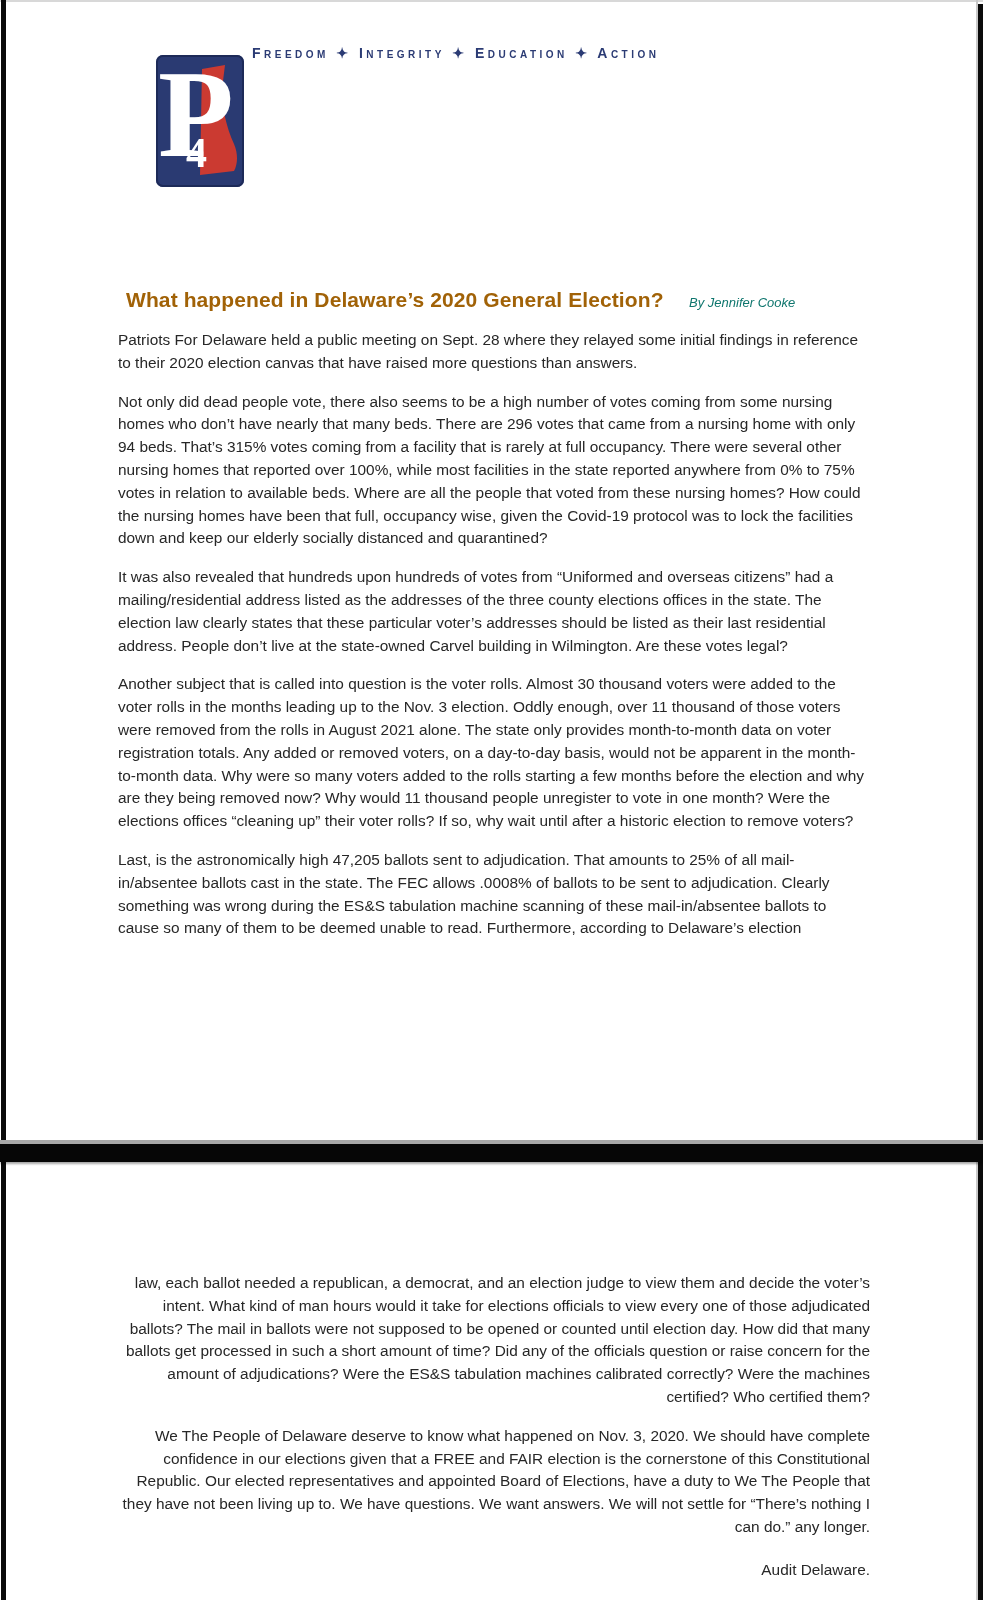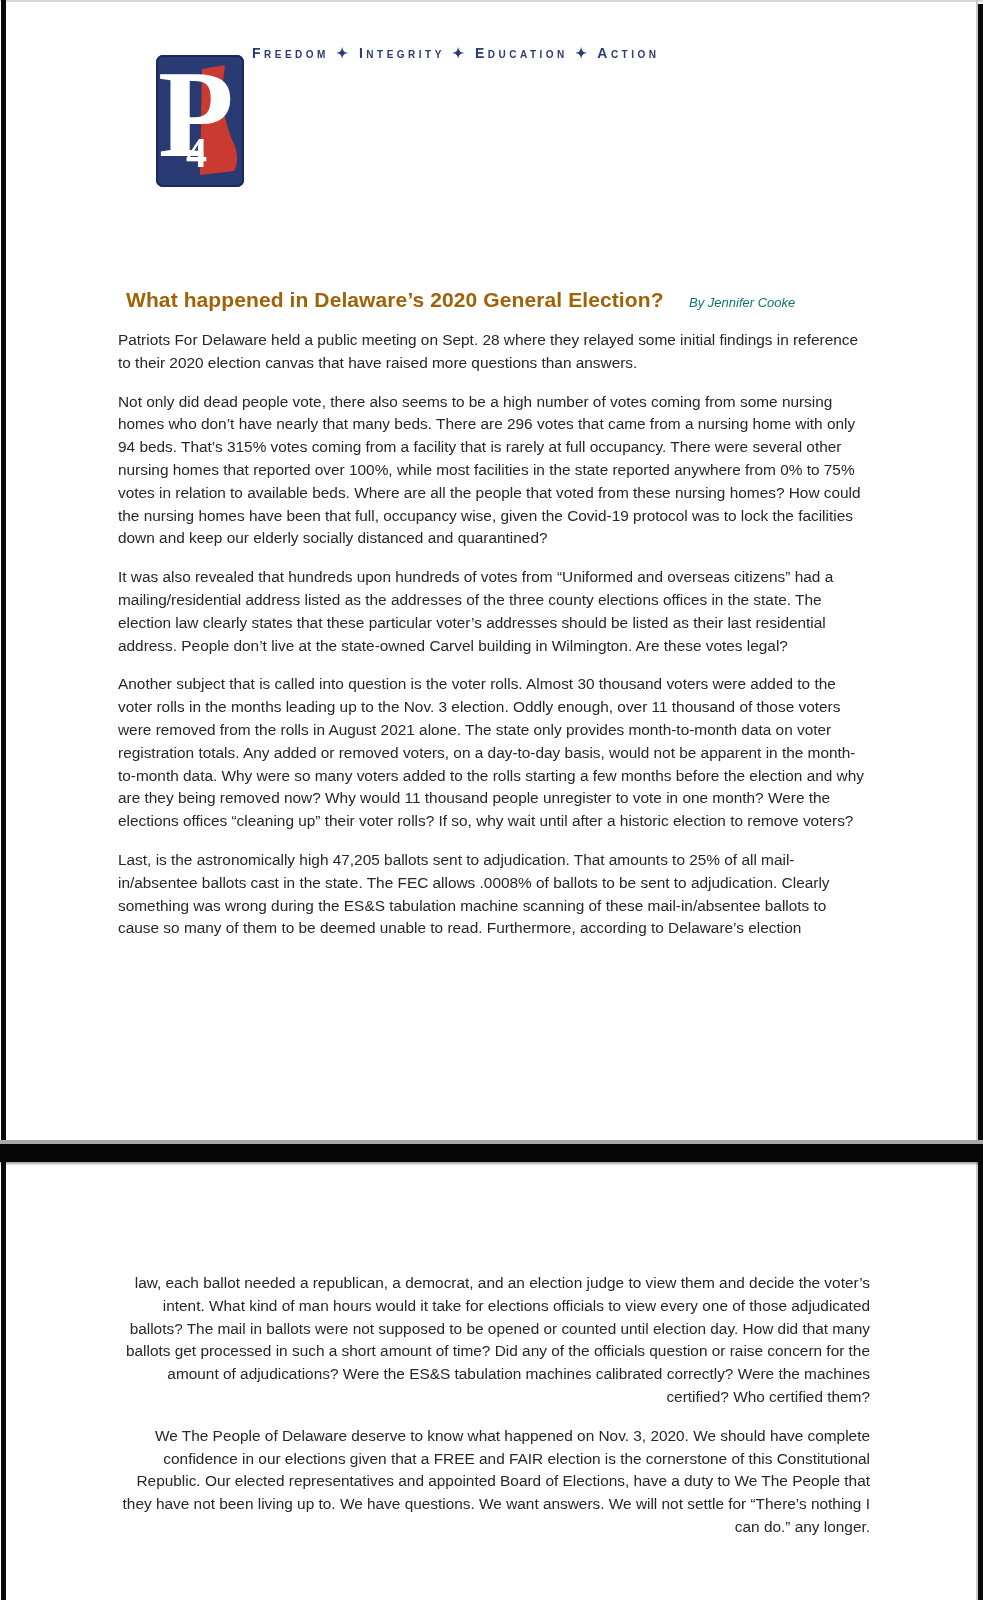--- a/index.html
+++ b/index.html
@@ -114,15 +114,16 @@
     <p>It was also revealed that hundreds upon hundreds of votes from “Uniformed and overseas citizens” had a mailing/residential address listed as the addresses of the three county elections offices in the state. The election law clearly states that these particular voter’s addresses should be listed as their last residential address. People don’t live at the state-owned Carvel building in Wilmington. Are these votes legal?</p>
     <p>Another subject that is called into question is the voter rolls. Almost 30 thousand voters were added to the voter rolls in the months leading up to the Nov. 3 election. Oddly enough, over 11 thousand of those voters were removed from the rolls in August 2021 alone. The state only provides month-to-month data on voter registration totals. Any added or removed voters, on a day-to-day basis, would not be apparent in the month-to-month data. Why were so many voters added to the rolls starting a few months before the election and why are they being removed now? Why would 11 thousand people unregister to vote in one month? Were the elections offices “cleaning up” their voter rolls?  If so, why wait until after a historic election to remove voters?</p>
     <p>Last, is the astronomically high 47,205 ballots sent to adjudication. That amounts to 25% of all mail-in/absentee ballots cast in the state. The FEC allows .0008% of ballots to be sent to adjudication. Clearly something was wrong during the ES&amp;S tabulation machine scanning of these mail-in/absentee ballots to cause so many of them to be deemed unable to read. Furthermore, according to Delaware’s election</p>
   </article>
 
   <div class="page-break"></div>
 
   <article class="article article2">
     <p>law, each ballot needed a republican, a democrat, and an election judge to view them and decide the voter’s intent. What kind of man hours would it take for elections officials to view every one of those adjudicated ballots?  The mail in ballots were not supposed to be opened or counted until election day. How did that many ballots get processed in such a short amount of time? Did any of the officials question or raise concern for the amount of adjudications? Were the ES&amp;S tabulation machines calibrated correctly? Were the machines certified? Who certified them?</p>
     <p>We The People of Delaware deserve to know what happened on Nov. 3, 2020. We should have complete confidence in our elections given that a FREE and FAIR election is the cornerstone of this Constitutional Republic. Our elected representatives and appointed Board of Elections, have a duty to We The People that they have not been living up to. We have questions. We want answers. We will not settle for “There’s nothing I can do.” any longer.</p>
+    <p class="closing">Audit Delaware.</p>
   </article>
 
 </div>
 
 </body></html>

